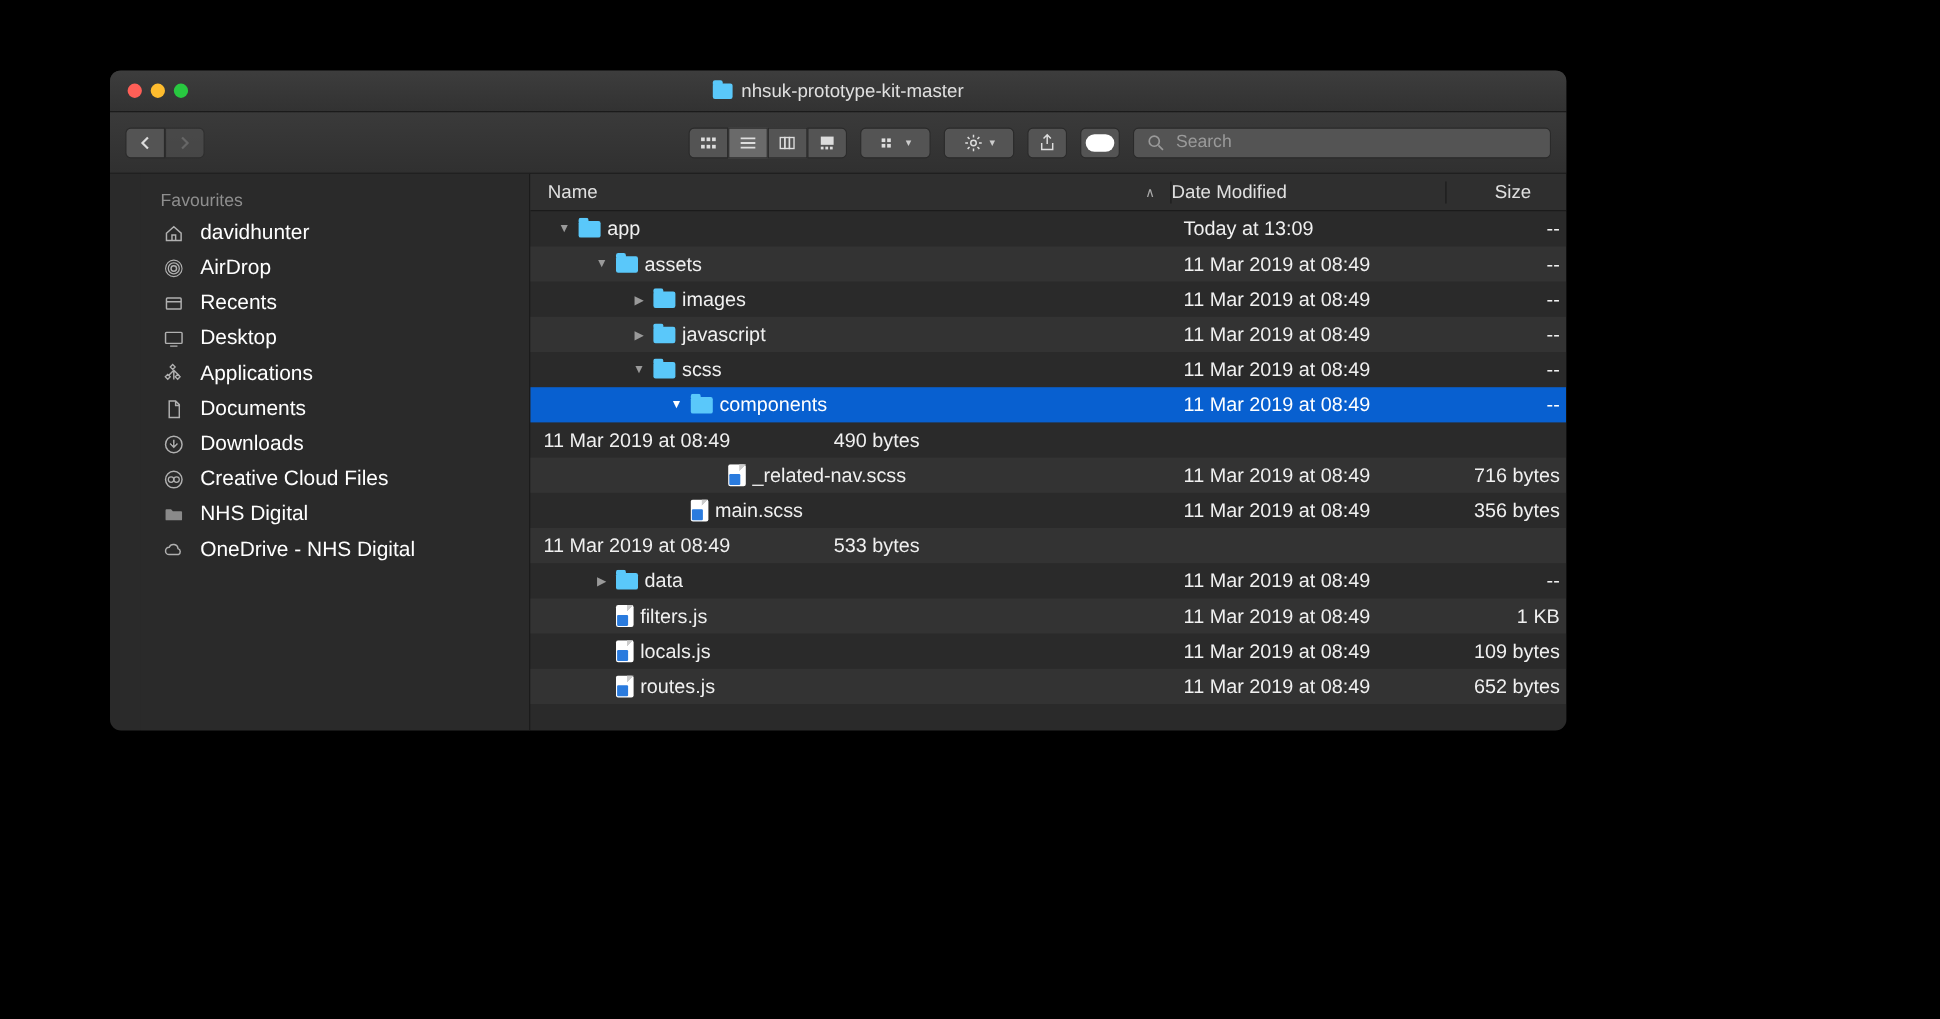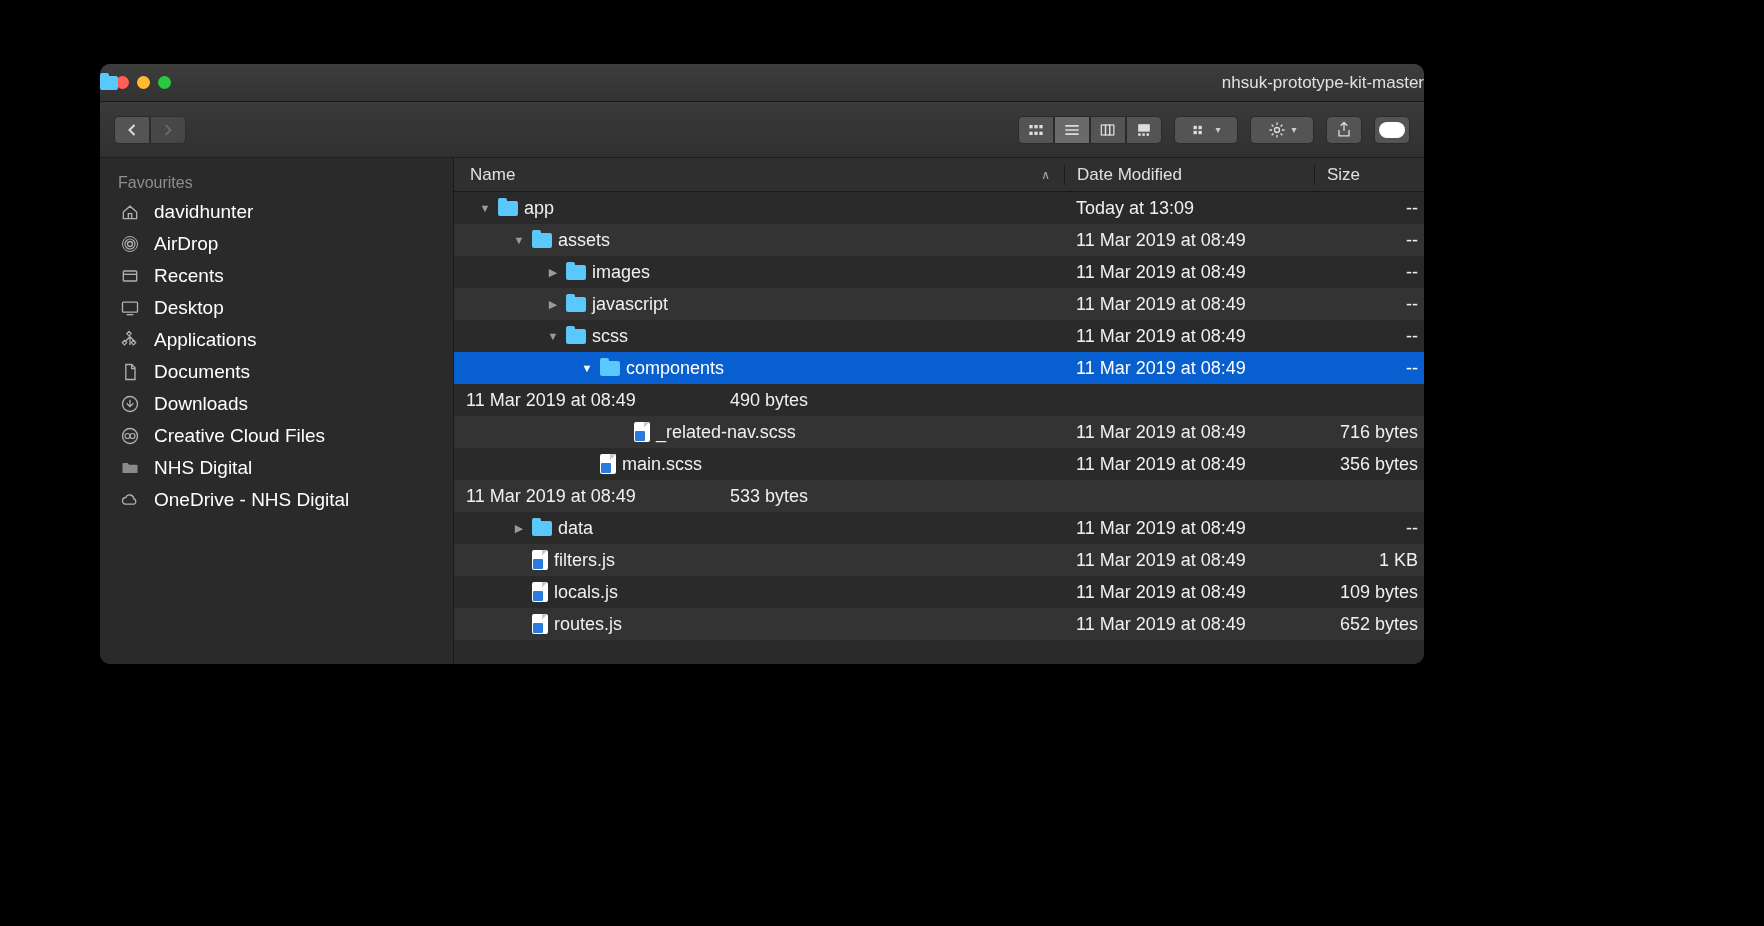--- a/index.html
+++ b/index.html
@@ -30,21 +30,21 @@
 .traffic-lights {
   display: flex; gap: 8px;
   padding-left: 16px;
 }
 .light { width: 13px; height: 13px; border-radius: 50%; }
 .red { background: #ff5f57; }
 .yellow { background: #febc2e; }
 .green { background: #28c840; }
 .title-wrap {
   position: absolute; left: 0; right: 0;
-  display: flex; justify-content: space-between; align-items: center; gap: 8px;
+  display: flex; justify-content: center; align-items: center; gap: 8px;
   pointer-events: none;
   color: #e0e0e0; font-size: 17px;
 }
 .title-folder-icon {
   width: 18px; height: 14px;
   background: #5ac8fa;
   border-radius: 2px;
   position: relative;
 }
 .title-folder-icon::before {
@@ -81,21 +81,21 @@
   height: 28px; width: 380px;
   display: flex; align-items: center;
   padding: 0 10px; gap: 8px;
   color: #9a9a9a;
 }
 .search-box input {
   background: transparent; border: none; outline: none;
   color: #e0e0e0; font-size: 16px; flex: 1;
 }
 .search-box input::placeholder { color: #9a9a9a; }
-.body-split { flex: 1; display: flex; overflow: hidden; }
+.body-split { flex: 1; display: flex; overflow: hidden; margin-left: 28px; }
 .sidebar {
   width: 354px;
   background: #2a2a2a;
   border-right: 1px solid #1a1a1a;
   padding-top: 10px;
 }
 .side-header {
   color: #8e8e8e; font-size: 16px;
   padding: 6px 18px 4px;
 }
@@ -112,21 +112,21 @@
 }
 .main { flex: 1; display: flex; flex-direction: column; overflow: hidden; }
 .cols-header {
   height: 34px;
   background: #2f2f2f;
   border-bottom: 1px solid #1a1a1a;
   display: flex; align-items: center;
   color: #e0e0e0; font-size: 17px;
 }
 .col-name { flex: 1; padding-left: 16px; display: flex; align-items: center; justify-content: space-between; padding-right: 14px; }
-.col-date { width: 250px; padding-left: 12px; border-left: 1px solid #1a1a1a; }
+.col-date { width: 250px; border-left: 1px solid #1a1a1a; }
 .col-size { width: 110px; padding-left: 12px; border-left: 1px solid #1a1a1a; }
 .sort-caret { color: #aaa; font-size: 12px; }
 .file-list { flex: 1; overflow: auto; }
 .row {
   display: flex; align-items: center;
   height: 32px;
   color: #f0f0f0; font-size: 18px;
 }
 .row.alt { background: #333333; }
 .row.selected { background: #0860d0; color: #fff; }
@@ -259,20 +259,27 @@
         <svg viewBox="0 0 24 24">
             <path fill="none" stroke="#ddd" stroke-width="1.6" d="M12 3v10M8 7l4-4 4 4M6 12v7h12v-7"></path>
           </svg>
       </div>
     </div>
     <div class="tb-group">
       <div class="tb-btn single">
         <span class="tag-pill"></span>
       </div>
     </div>
+    <div class="search-box">
+      <svg viewBox="0 0 24 24">
+          <circle cx="10" cy="10" r="5.5" fill="none" stroke="#9a9a9a" stroke-width="1.8"></circle>
+          <path stroke="#9a9a9a" stroke-width="1.8" d="M14.5 14.5l5 5"></path>
+        </svg>
+      <input type="text" placeholder="Search" style="">
+    </div>
   </div>
 
   <div class="body-split">
     <div class="sidebar">
       <div class="side-header">Favourites</div>
       <div id="sidebar-items">
           <div class="side-item">
             <span class="side-icon">
               <svg viewBox="0 0 24 24">
                 <path fill="none" stroke="#b0b0b0" stroke-width="1.6" d="M4 12l8-7 8 7v8H4z M10 20v-6h4v6"></path>
@@ -363,21 +370,21 @@
         </div>
     </div>
 
     <div class="main">
       <div class="cols-header">
         <div class="col-name">
           <span>Name</span>
           <span class="sort-caret">∧</span>
         </div>
         <div class="col-date">Date Modified</div>
-        <div class="col-size" style="text-align:left">Size</div>
+        <div class="col-size" style="text-align:center">Size</div>
       </div>
       <div class="file-list" id="file-list">
           <div class="row">
     <div class="cell-name">
               <span class="indent" style="width:18px"></span>
               <span class="disclosure">▼</span>
               <span class="folder-icon"></span>
               <span>app</span>
             </div>
     <div class="cell-date">Today at 13:09</div>

